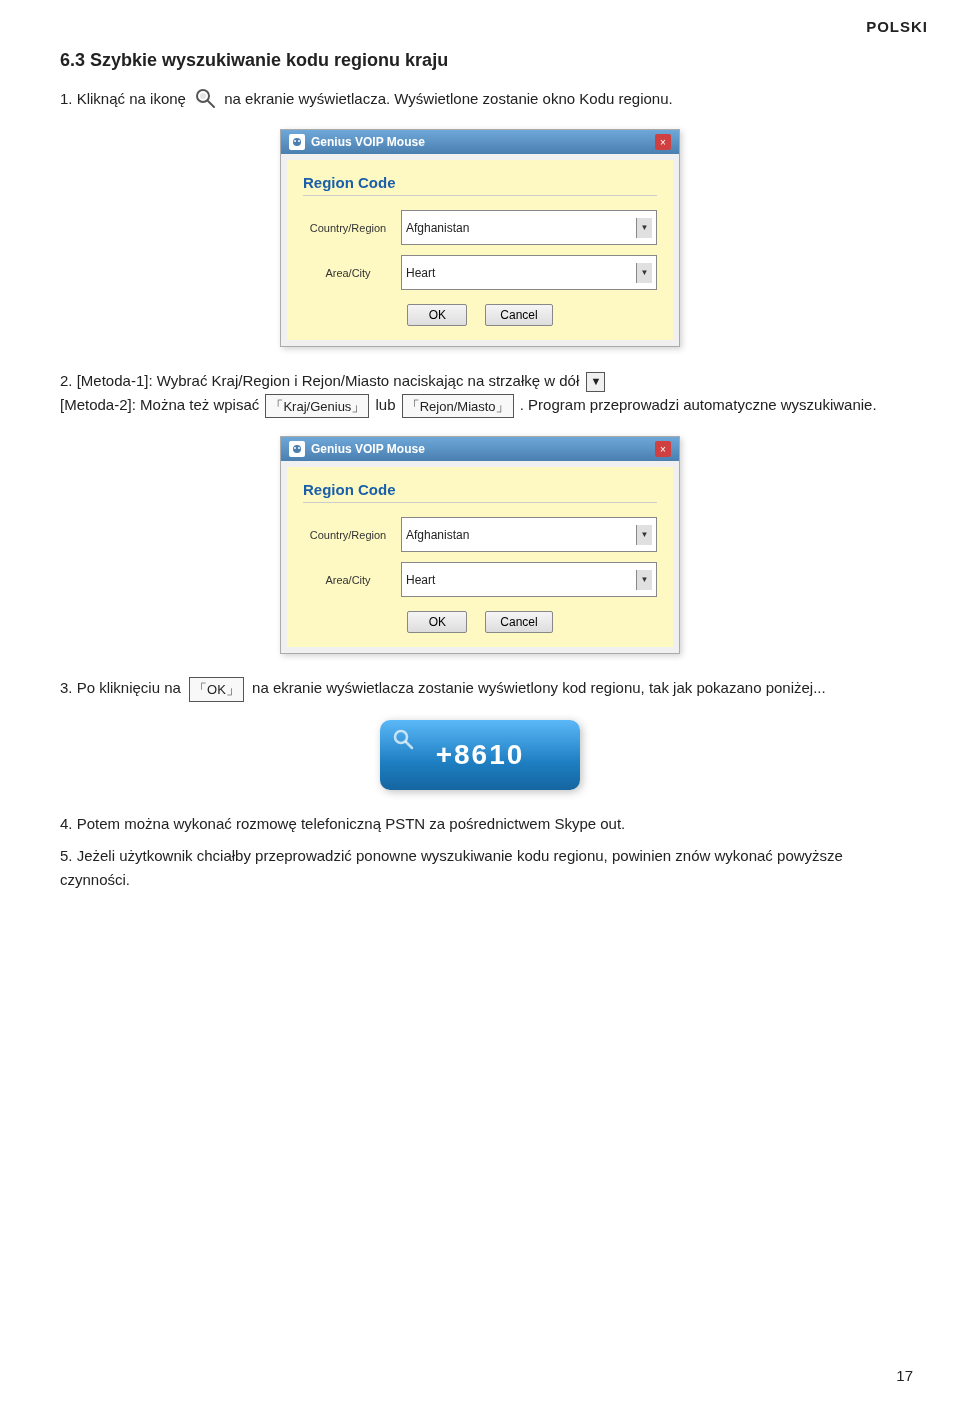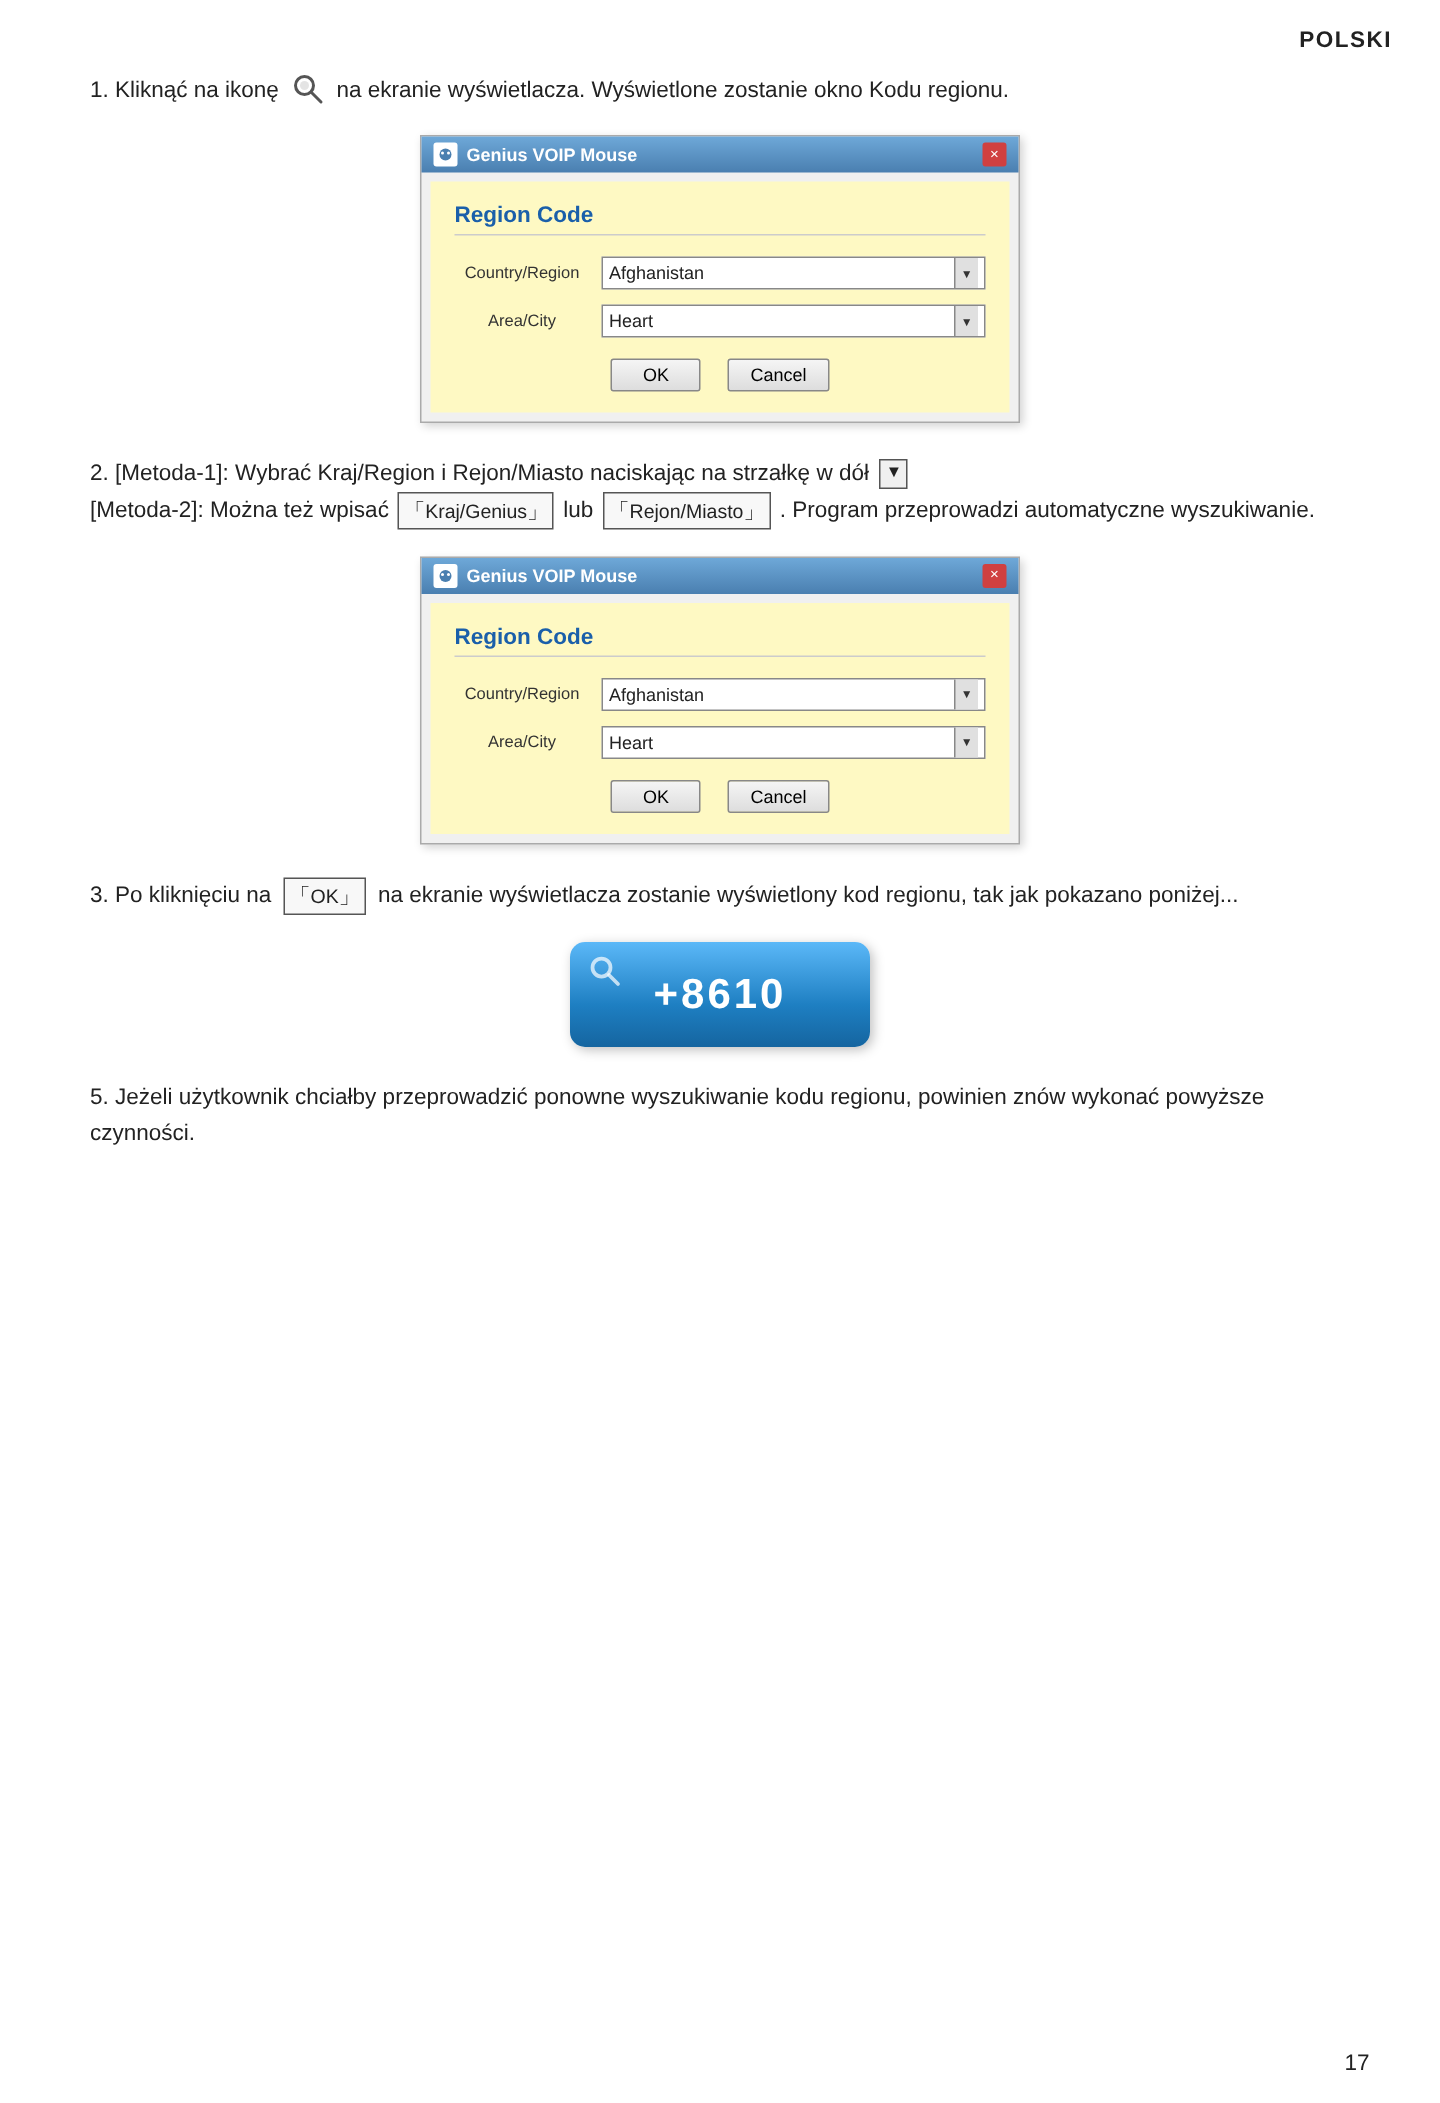--- a/index.html
+++ b/index.html
@@ -129,21 +129,21 @@
       text-align: center;
     }
     .dialog-field-input {
       flex: 1;
       display: flex;
       align-items: center;
       border: 1px solid #888;
       background: #fff;
       padding: 2px 4px;
       font-size: 12px;
-      height: 22px;
+      height: 35px;
       position: relative;
     }
     .dialog-field-input-text {
       flex: 1;
       font-size: 12px;
     }
     .dialog-field-dropdown-arrow {
       width: 16px;
       height: 20px;
       background: #e0e0e0;
@@ -216,20 +216,21 @@
       background: #f8f8f8;
     }
   </style>
 </head>
 <body>
 
 <div class="page-header">POLSKI</div>
 
 <div class="content">
 
+  <div class="section-title">6.3 Szybkie wyszukiwanie kodu regionu kraju</div>
 
   <div class="step" style="margin-bottom: 10px; align-items: center;">
     <span class="step-text">
       <span>1.  Kliknąć na ikonę</span>
       
       <span class="inline-icon" style="display:inline-block; width:22px; height:22px; vertical-align:middle; margin: 0 4px;">
         <svg width="22" height="22" viewBox="0 0 22 22">
           <circle cx="9" cy="9" r="6" fill="none" stroke="#555" stroke-width="2"></circle>
           <line x1="14" y1="14" x2="20" y2="20" stroke="#555" stroke-width="2" stroke-linecap="round"></line>
           <circle cx="9" cy="9" r="3" fill="#bbb" opacity="0.4"></circle>
@@ -350,20 +351,23 @@
       <span class="region-code-magnifier">
         <svg width="22" height="22" viewBox="0 0 22 22">
           <circle cx="9" cy="9" r="6" fill="none" stroke="rgba(255,255,255,0.7)" stroke-width="2.5"></circle>
           <line x1="14" y1="14" x2="20" y2="20" stroke="rgba(255,255,255,0.7)" stroke-width="2.5" stroke-linecap="round"></line>
         </svg>
       </span>
       <span class="region-code-value">+8610</span>
     </div>
   </div>
 
+  <div class="para-block" style="margin-bottom: 8px;">
+    <span>4.  Potem można wykonać rozmowę telefoniczną PSTN za pośrednictwem Skype out.</span>
+  </div>
 
   <div class="para-block">
     <span>5.  Jeżeli użytkownik chciałby przeprowadzić ponowne wyszukiwanie kodu regionu, powinien znów wykonać powyższe czynności.</span>
   </div>
 
 </div>
 
 <div class="page-number">17</div>
 
 </body></html>

